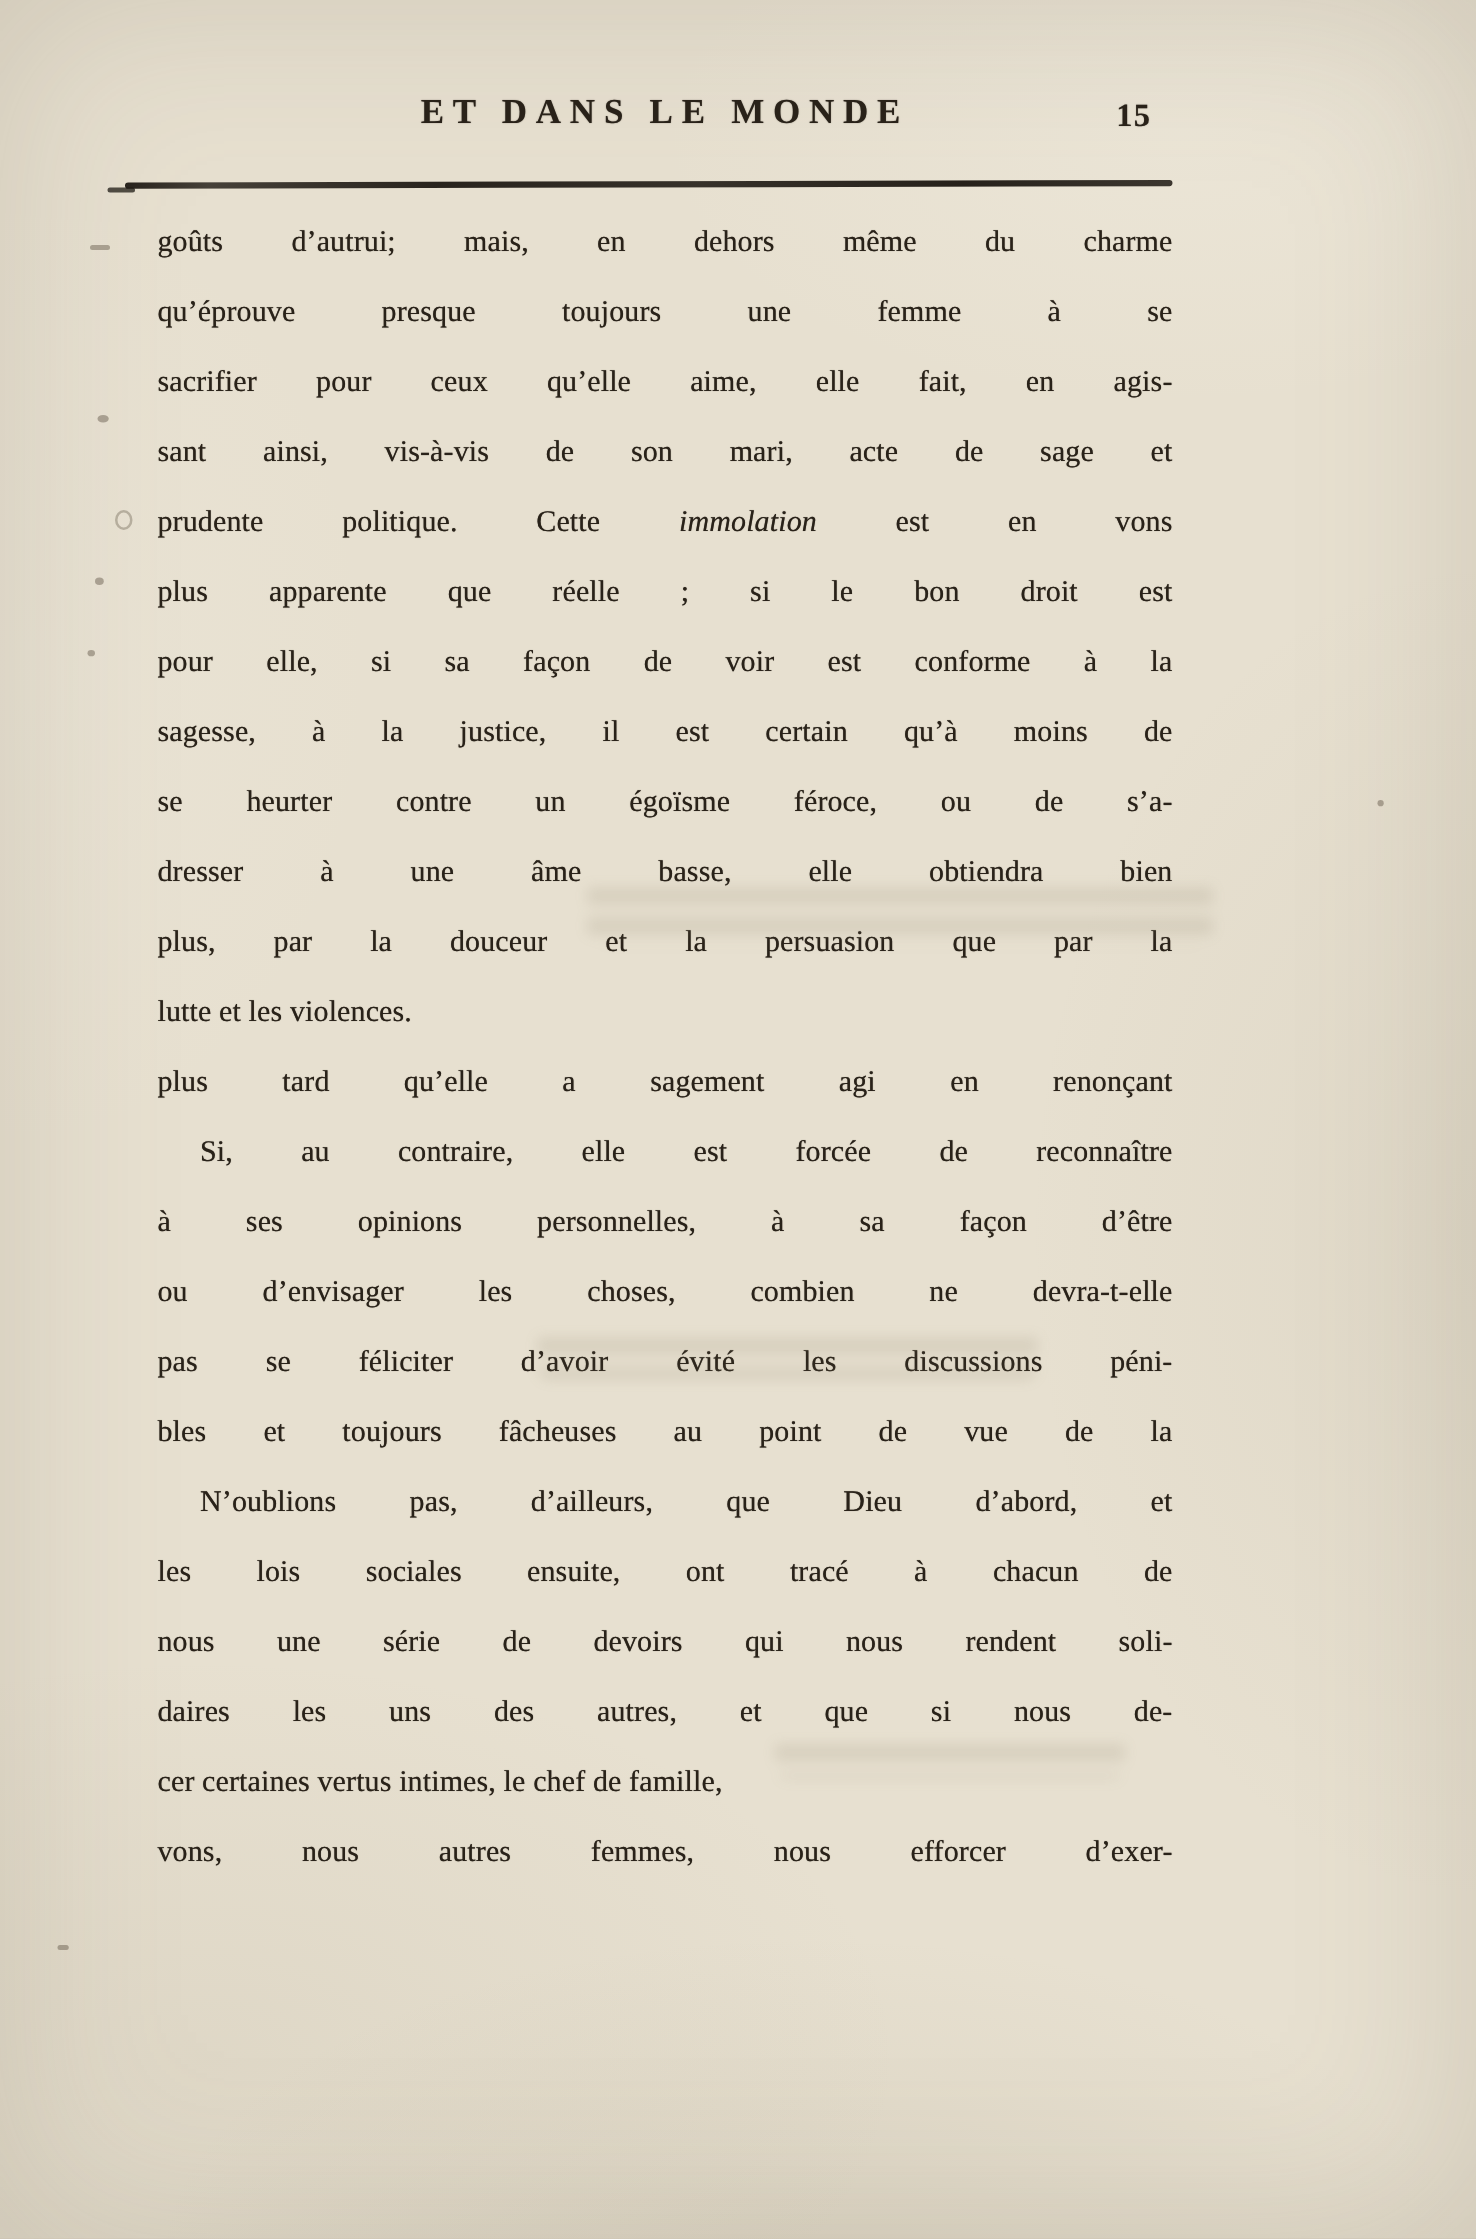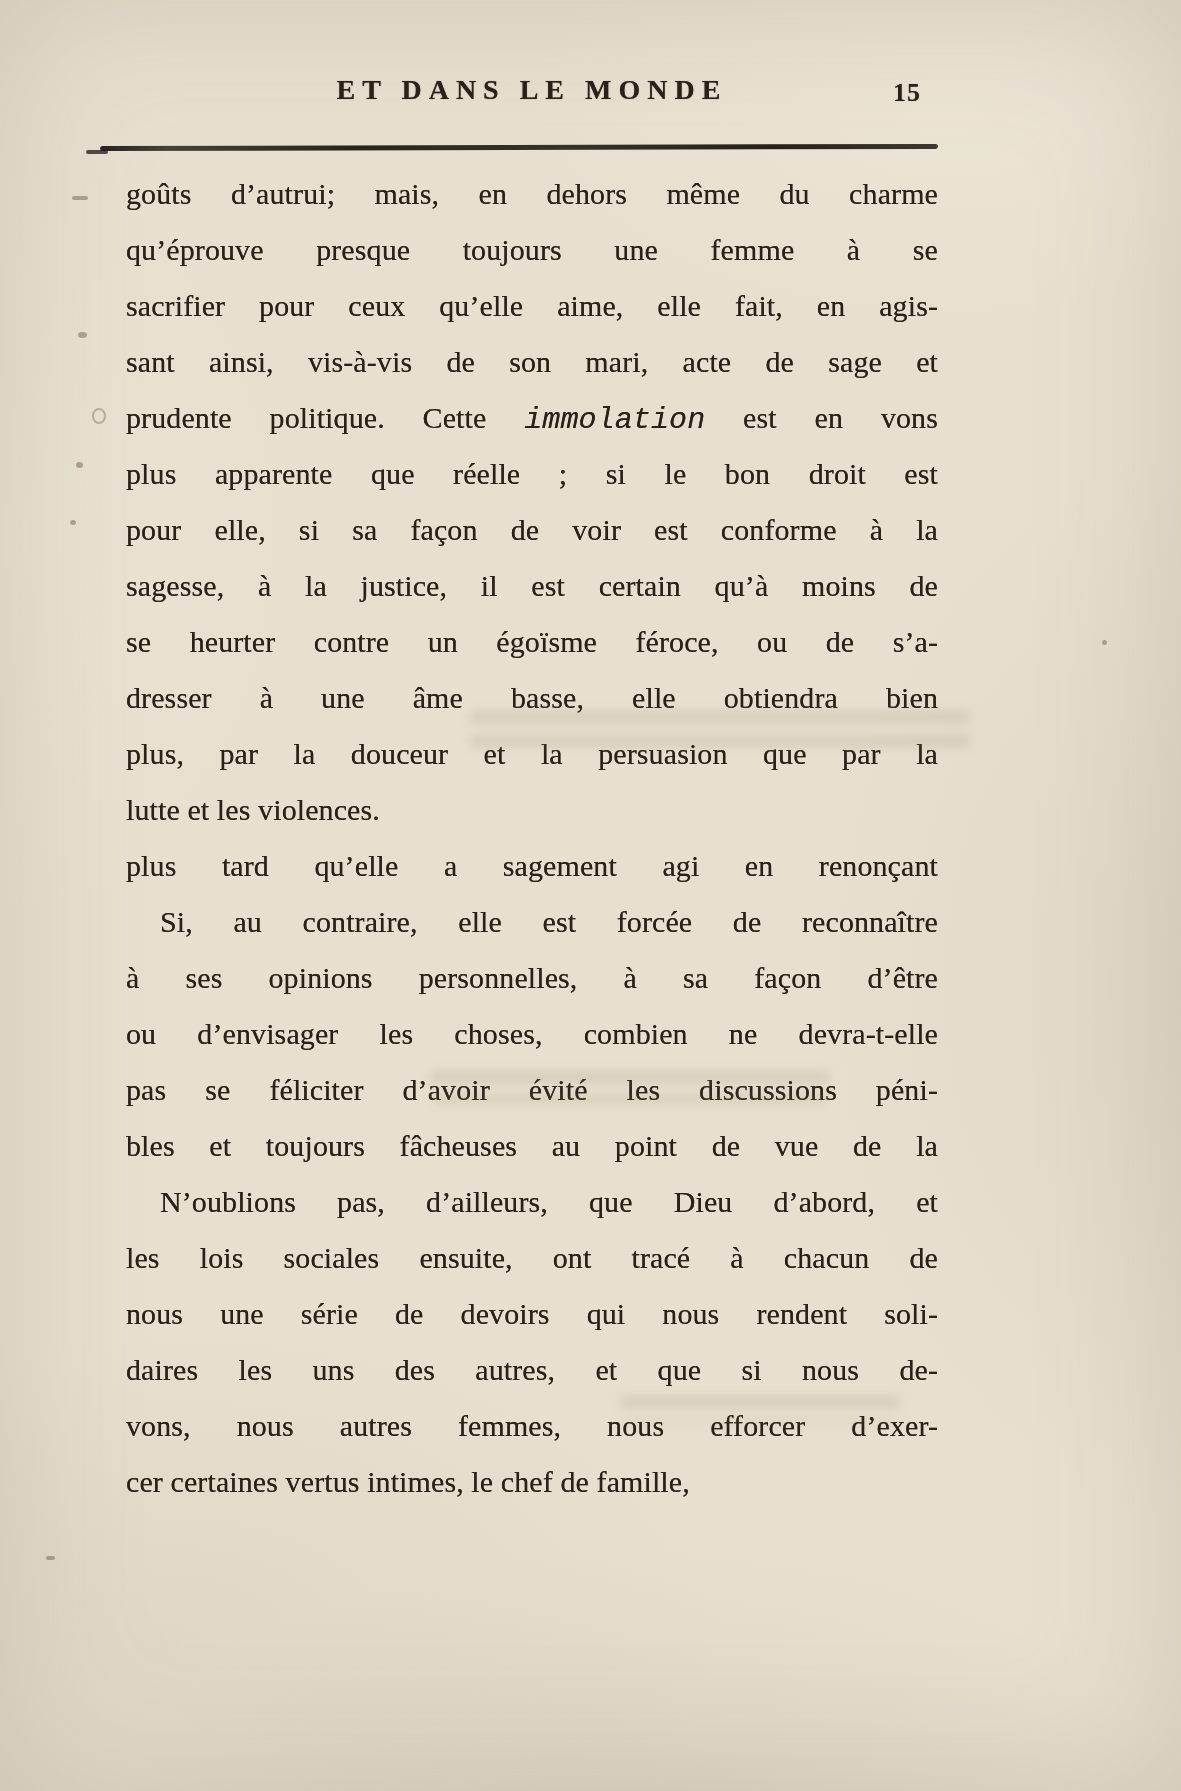--- a/index.html
+++ b/index.html
@@ -64,33 +64,33 @@
 
   
   .body-text {
     position: absolute;
     top: 166px; left: 126px; width: 812px;
   }
   .paragraph { margin: 0; }
   .text-line {
     height: 56px;
     line-height: 56px;
-    font-size: 30px;
+    font-size: 24px;
     text-align: justify;
     text-align-last: justify;
     letter-spacing: 0.1px;
     white-space: normal;
     text-shadow: 0 0 0.6px rgba(41,34,25,0.75);
   }
   .text-line.ragged {
     text-align: left;
     text-align-last: left;
   }
   .text-line.indent { text-indent: 34px; }
-  .italic { font-style: italic; font-family: Liberation Mono, monospace; }
+  .italic { font-style: italic; }
 
   
   .speck {
     position: absolute;
     background: rgba(95,85,68,0.45);
     border-radius: 50%;
   }
   .speck.dash { border-radius: 2px; }
   .speck.ring {
     background: transparent;
@@ -142,22 +142,22 @@
         <div class="text-line"><span>à ses opinions personnelles, à sa façon d’être</span></div>
         <div class="text-line"><span>ou d’envisager les choses, combien ne devra-t-elle</span></div>
         <div class="text-line"><span>pas se féliciter d’avoir évité les discussions péni-</span></div>
         <div class="text-line"><span>bles et toujours fâcheuses au point de vue de la</span></div>
       </div>
       <div class="paragraph">
         <div class="text-line indent"><span>N’oublions pas, d’ailleurs, que Dieu d’abord, et</span></div>
         <div class="text-line"><span>les lois sociales ensuite, ont tracé à chacun de</span></div>
         <div class="text-line"><span>nous une série de devoirs qui nous rendent soli-</span></div>
         <div class="text-line"><span>daires les uns des autres, et que si nous de-</span></div>
+        <div class="text-line ragged"><span>cer certaines vertus intimes, le chef de famille,</span></div>
         <div class="text-line"><span>vons, nous autres femmes, nous efforcer d’exer-</span></div>
-        <div class="text-line ragged"><span>cer certaines vertus intimes, le chef de famille,</span></div>
       </div>
     </div>
 
   <div class="speck dash" style="left:72px;  top:196px;  width:16px; height:4px;"></div>
   <div class="speck" style="left:78px;  top:332px;  width:9px;  height:6px;"></div>
   <div class="speck ring" style="left:92px;  top:408px;  width:10px; height:12px;"></div>
   <div class="speck" style="left:76px;  top:462px;  width:7px;  height:6px;"></div>
   <div class="speck" style="left:70px;  top:520px;  width:6px;  height:5px;"></div>
   <div class="speck dash" style="left:46px;  top:1556px; width:9px;  height:4px;"></div>
   <div class="speck" style="left:1102px;top:640px;  width:5px;  height:5px;"></div>

